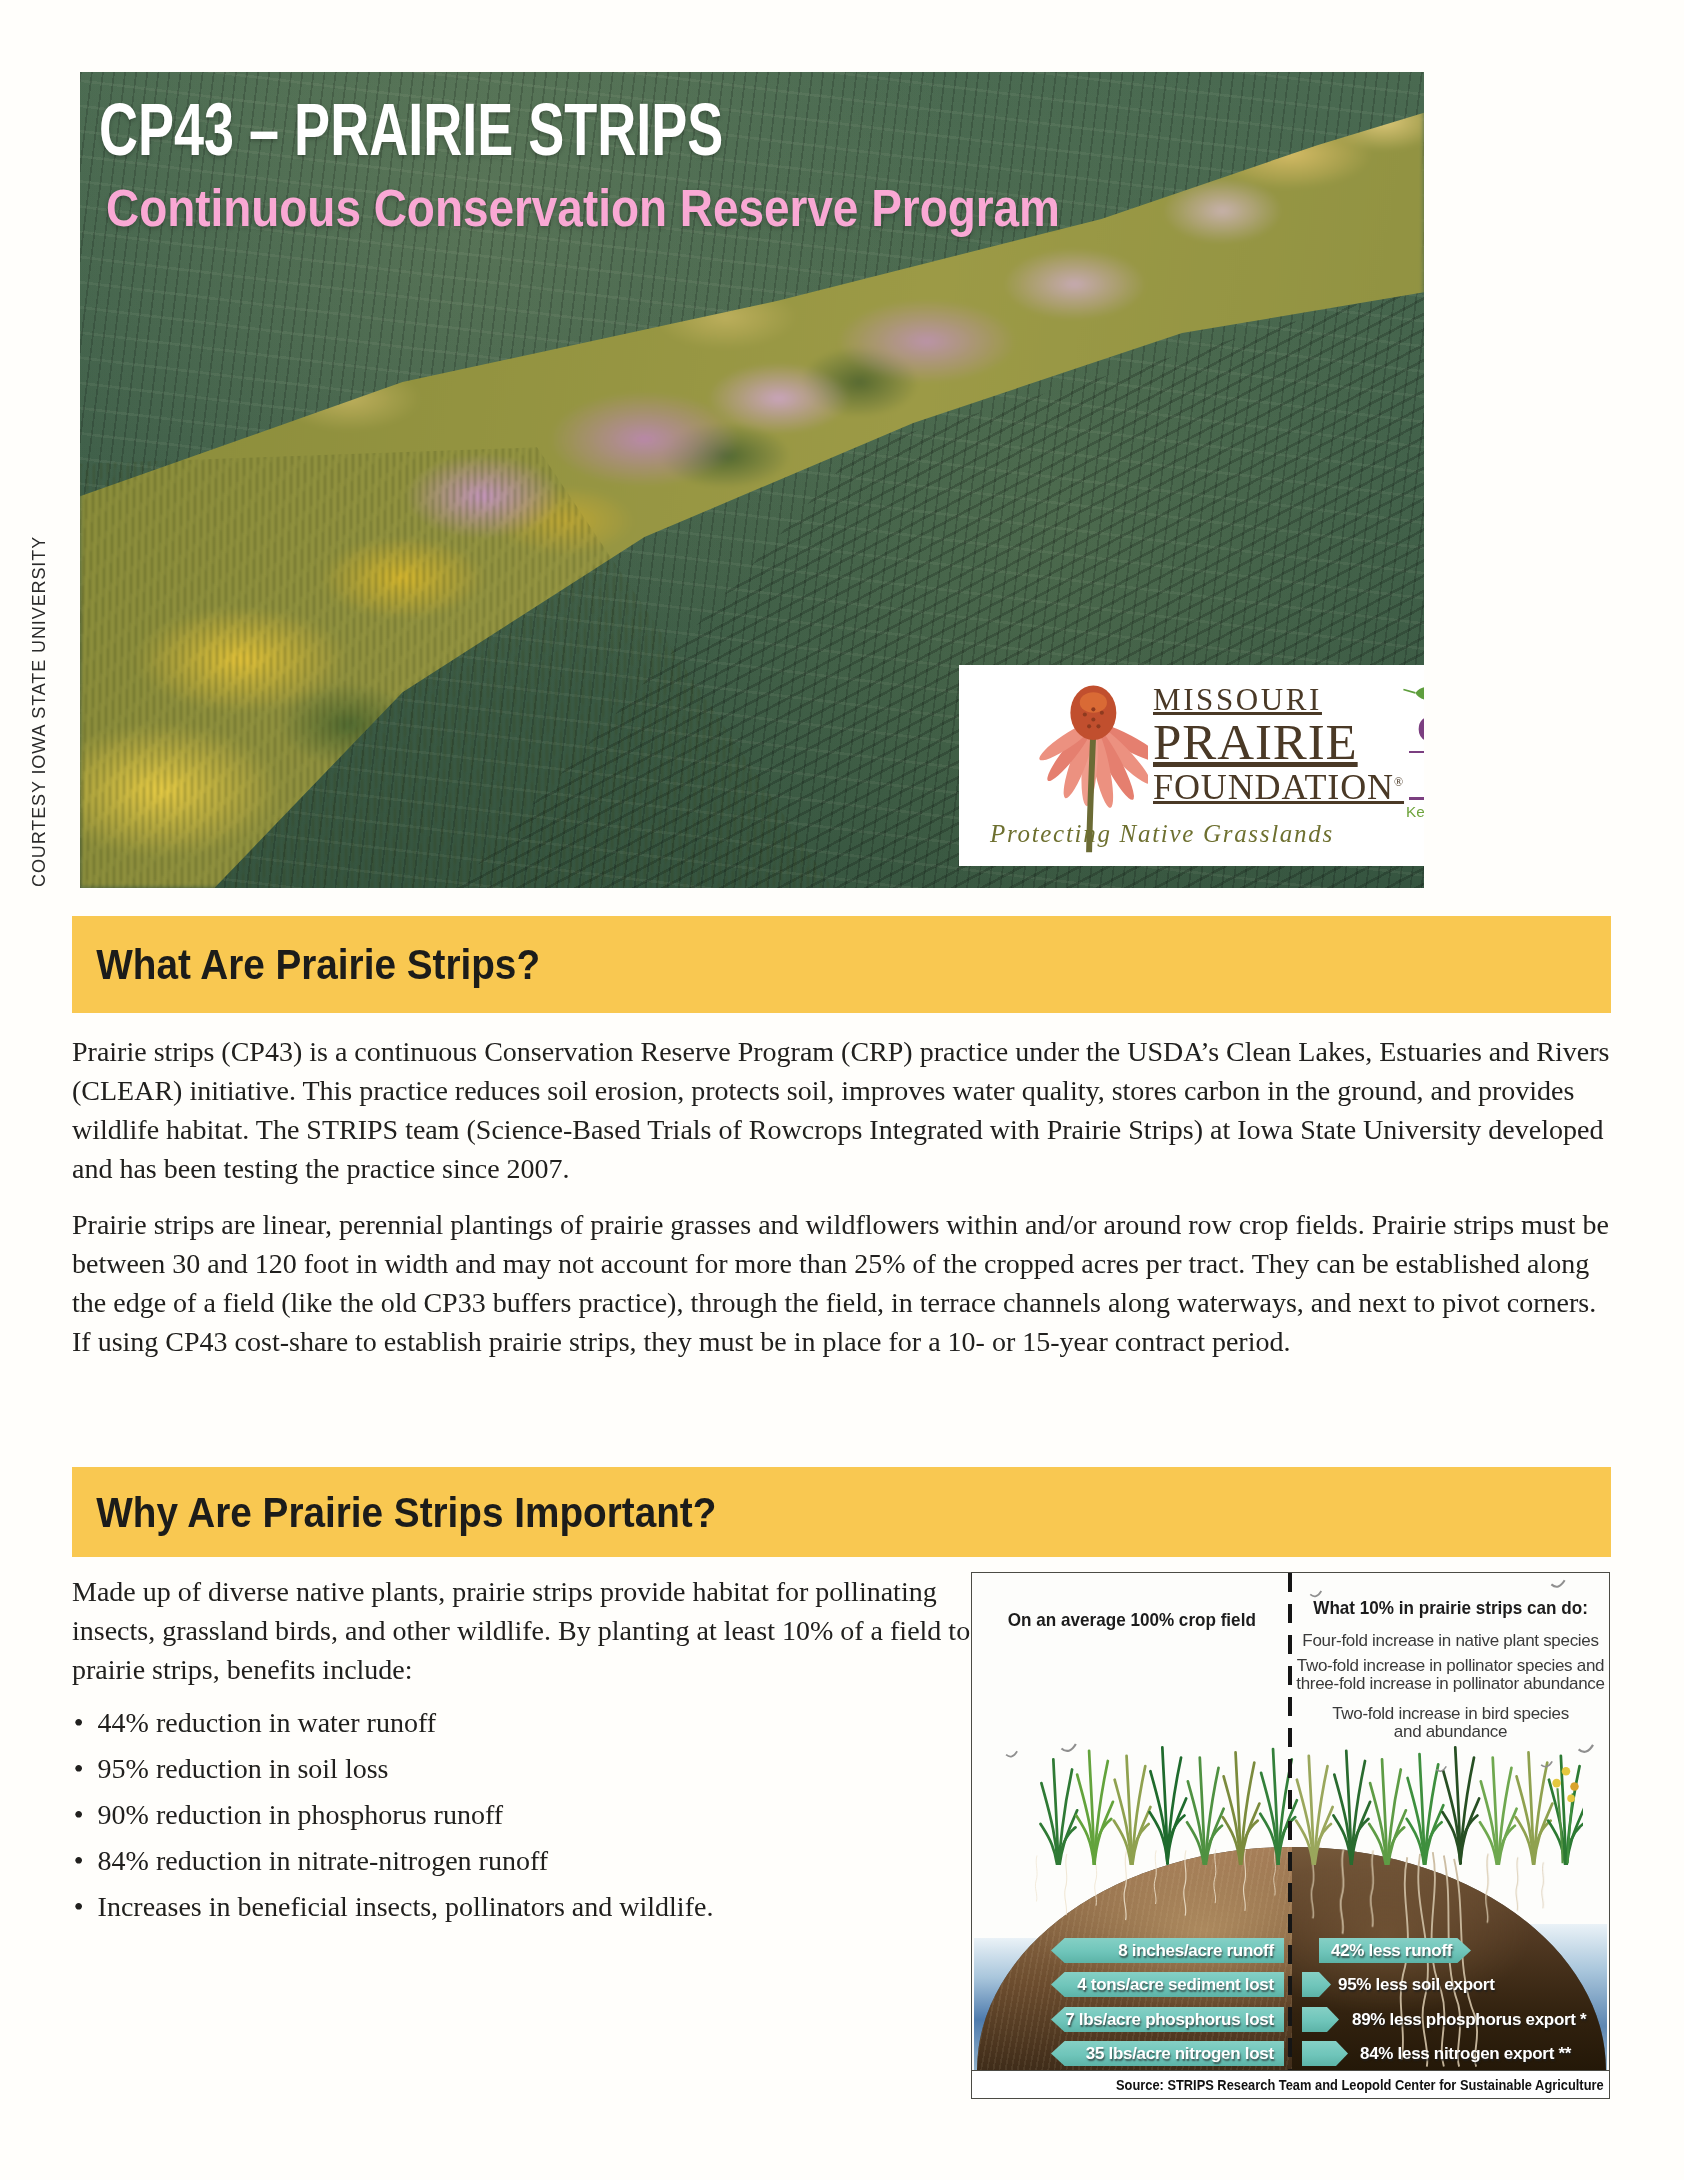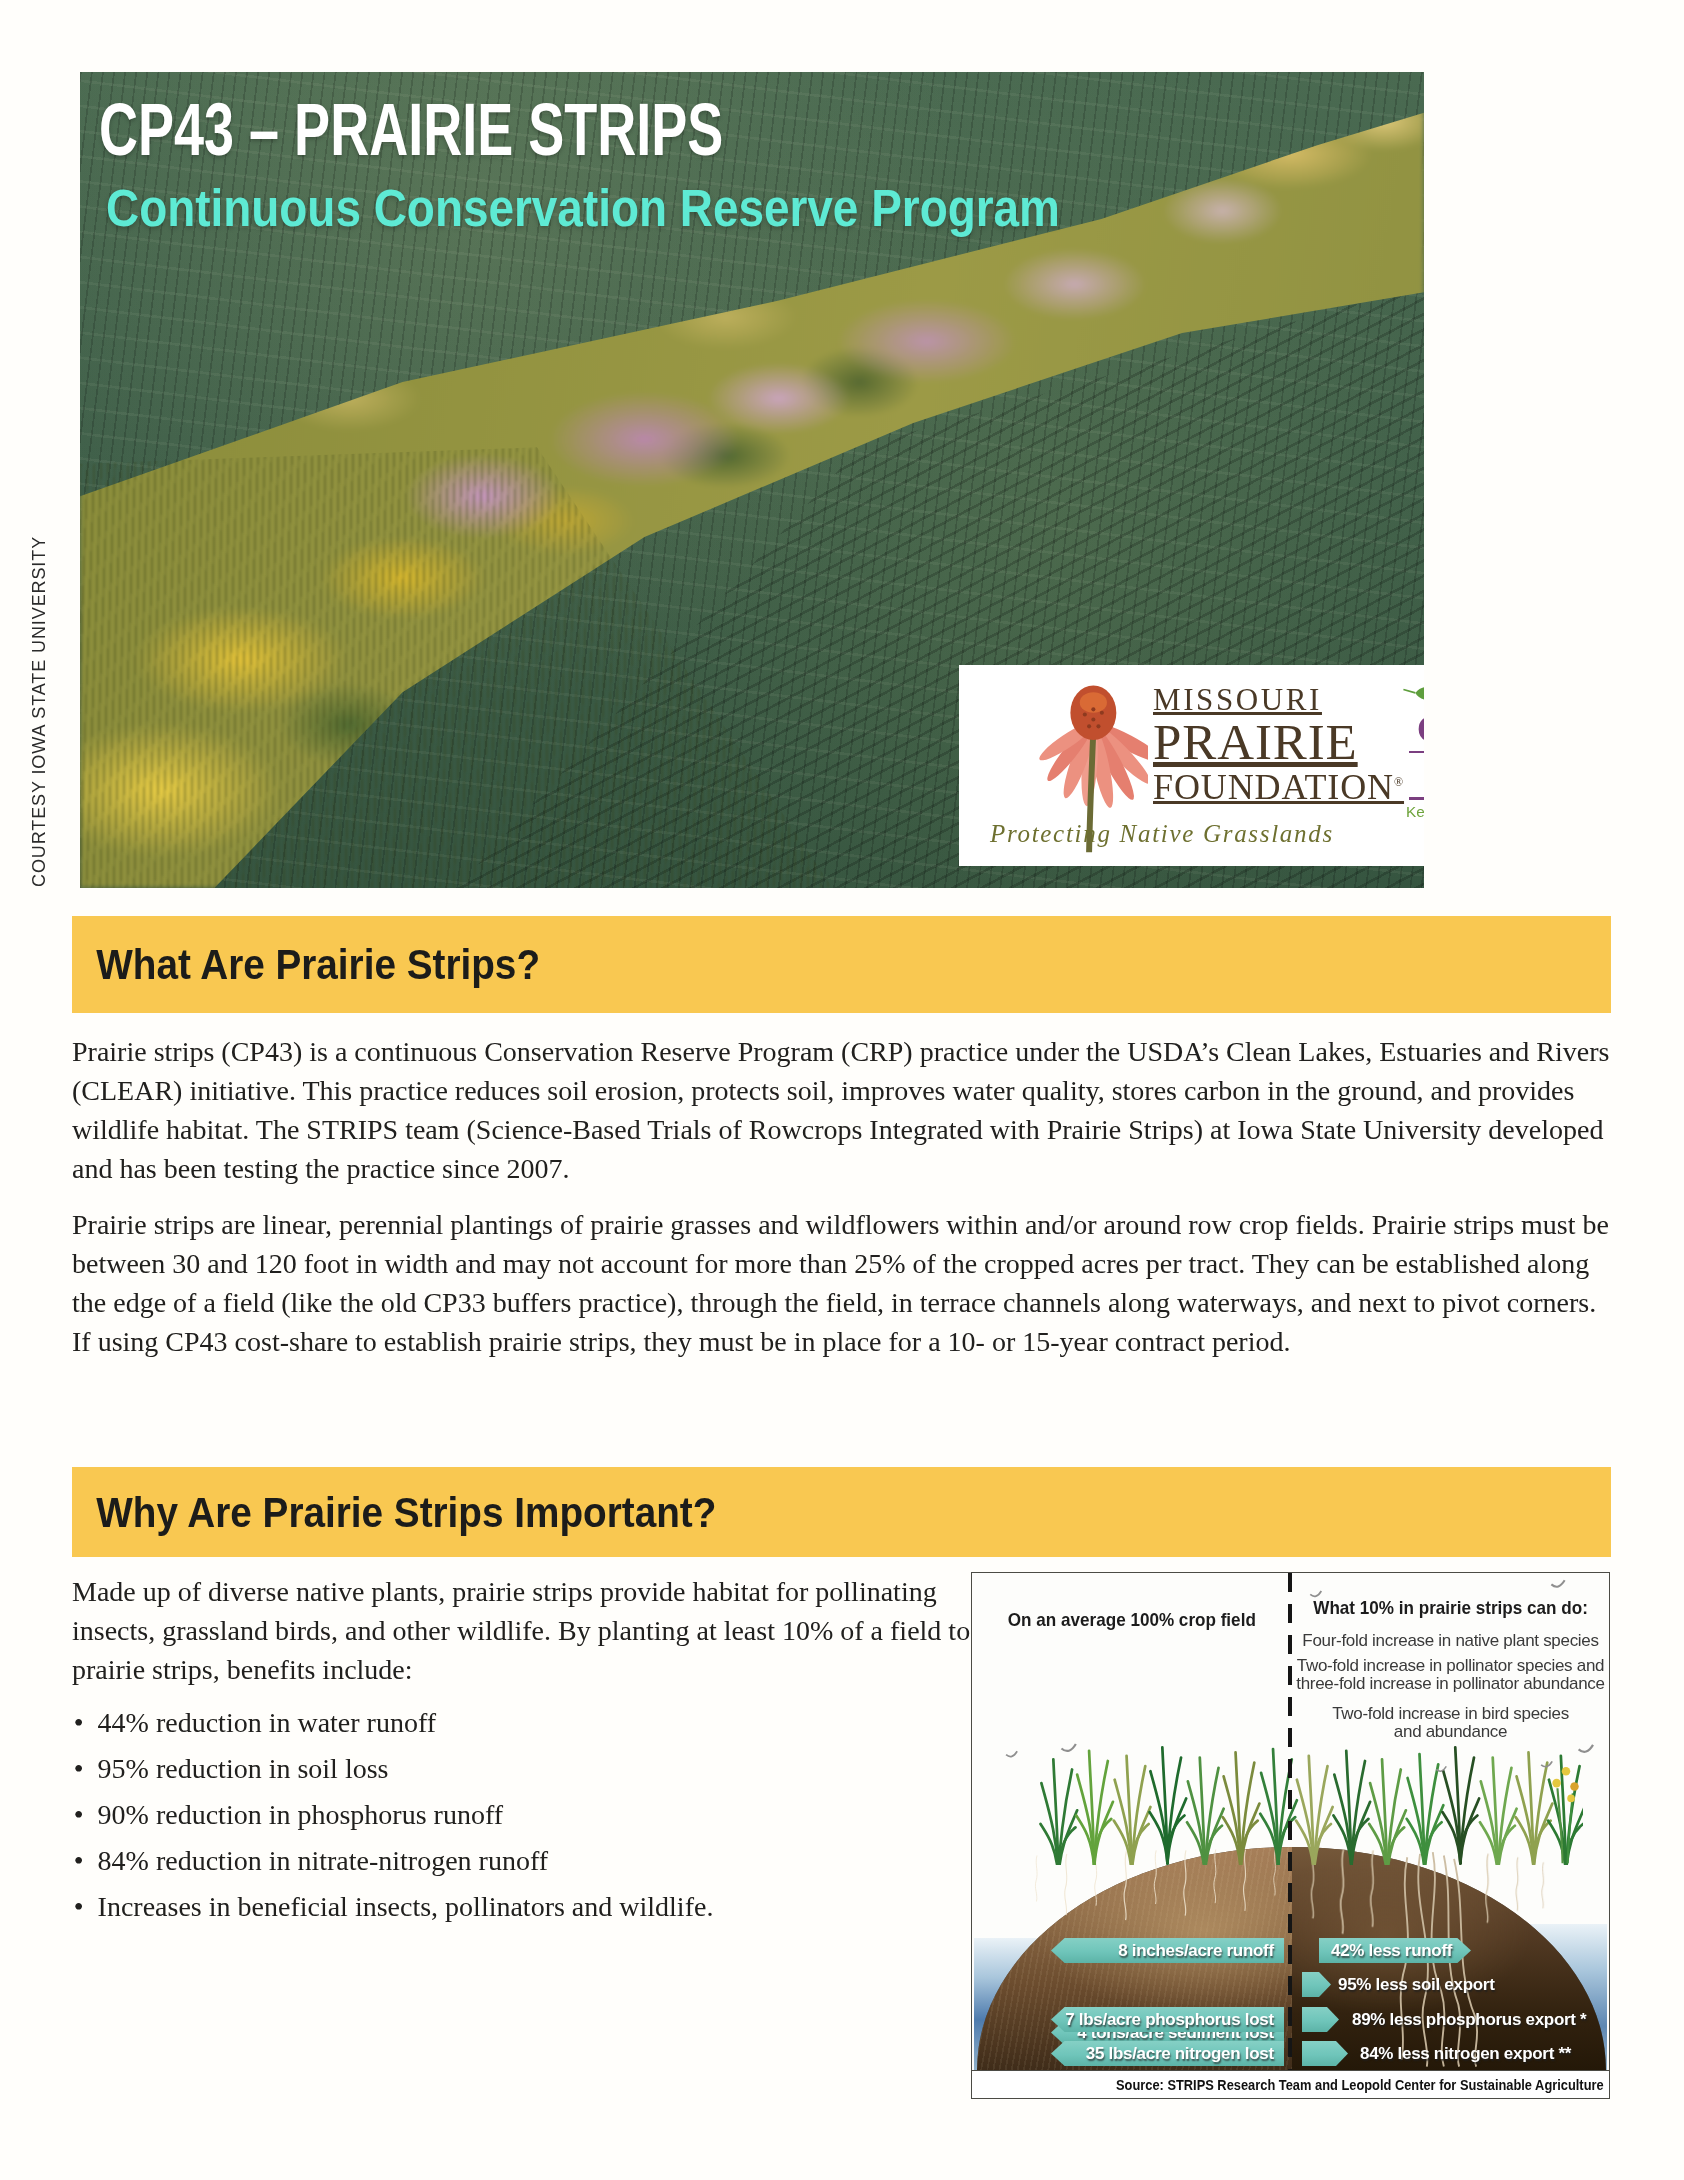--- a/index.html
+++ b/index.html
@@ -43,21 +43,21 @@
       radial-gradient(ellipse 94px 47px at 48% 47%, rgba(62,91,46,.8), transparent 70%),
       radial-gradient(ellipse 102px 60px at 20% 80%, rgba(66,96,47,.8), transparent 70%),
       radial-gradient(ellipse 85px 51px at 58% 38%, rgba(58,85,42,.7), transparent 70%),
       linear-gradient(100deg,#8a8c3e,#9c9a4a 60%,#8f9145);}
   .strip-grass{position:absolute;inset:0;filter:blur(0.9px);
     clip-path:polygon(0 48%, 34% 46%, 56% 100%, 0 100%);
     background:repeating-linear-gradient(92deg, rgba(55,66,24,0.32) 0 1.7px, transparent 1.7px 6.8px);}
   .hero-title{position:absolute;left:19px;top:20.4px;margin:0;color:#fff;
     font-family:"Liberation Sans",sans-serif;font-weight:bold;font-size:75px;line-height:1;
     text-shadow:0 1.7px 5.1px rgba(0,0,0,0.25);}
-  .hero-subtitle{position:absolute;left:25.6px;top:111px;margin:0;color:#5eead4;
+  .hero-subtitle{position:absolute;left:25.6px;top:111px;margin:0;color:#f9a8d4;
     font-family:"Liberation Sans",sans-serif;font-weight:bold;font-size:51px;line-height:1;
     text-shadow:0 1.7px 5.1px rgba(0,0,0,0.25);}
   .condT{display:inline-block;transform:scaleX(0.72);transform-origin:left top;white-space:nowrap;}
   .condS{display:inline-block;transform:scaleX(0.90);transform-origin:left top;white-space:nowrap;}
 
   
   .logo-box{position:absolute;left:879px;top:593px;width:620px;height:201px;background:#fff;}
   .coneflower{position:absolute;left:78px;top:12px;}
   .mpf-text{position:absolute;left:194px;top:19px;color:#4a3926;font-family:"Liberation Serif",serif;line-height:1;text-decoration:underline;}
   .mpf-w1{font-size:31px;letter-spacing:2.6px;}
@@ -127,21 +127,21 @@
   .roots{left:5.1px;top:274px;z-index:3;}
   .grass-svg{left:66px;top:164px;z-index:4;}
   .birds{left:0;top:0;z-index:5;}
 
   .banner{position:absolute;height:25px;z-index:7;
     background:linear-gradient(180deg,#85d0c5 0%,#6fc5ba 55%,#5cb3a7 100%);
     color:#fff;font-weight:bold;font-size:17px;line-height:25px;
     text-shadow:0.9px 1.7px 1.7px rgba(40,40,40,0.75);letter-spacing:-0.3px;}
   .bl{left:79px;width:233px;text-align:right;padding-right:10.2px;box-sizing:border-box;
     clip-path:polygon(13.6px 0,100% 0,100% 100%,13.6px 100%,0 50%);}
-  .bl1{top:365px;} .bl2{top:399px;margin-top:48px;} .bl3{top:434px;} .bl4{top:468px;}
+  .bl1{top:365px;} .bl2{top:399px;} .bl3{top:434px;} .bl4{top:468px;}
   .br1{left:330px;top:365px;width:152px;text-align:left;padding-left:12px;box-sizing:border-box;
     clip-path:polygon(0 0,calc(100% - 13.6px) 0,100% 50%,calc(100% - 13.6px) 100%,0 100%);margin-left:17px;}
   .stub{position:absolute;height:25px;z-index:7;
     background:linear-gradient(180deg,#85d0c5 0%,#6fc5ba 55%,#5cb3a7 100%);
     clip-path:polygon(0 0,calc(100% - 12px) 0,100% 50%,calc(100% - 12px) 100%,0 100%);}
   .s2{left:330px;top:399px;width:29px;} .s3{left:330px;top:434px;width:37px;} .s4{left:330px;top:468px;width:46px;}
   .rtxt{position:absolute;z-index:7;color:#fff;font-weight:bold;font-size:17px;line-height:25px;
     text-shadow:0.9px 1.7px 1.7px rgba(30,30,30,0.8);letter-spacing:-0.3px;white-space:nowrap;}
   .rt2{left:366px;top:399px;} .rt3{left:380px;top:434px;} .rt4{left:388px;top:468px;}
 

